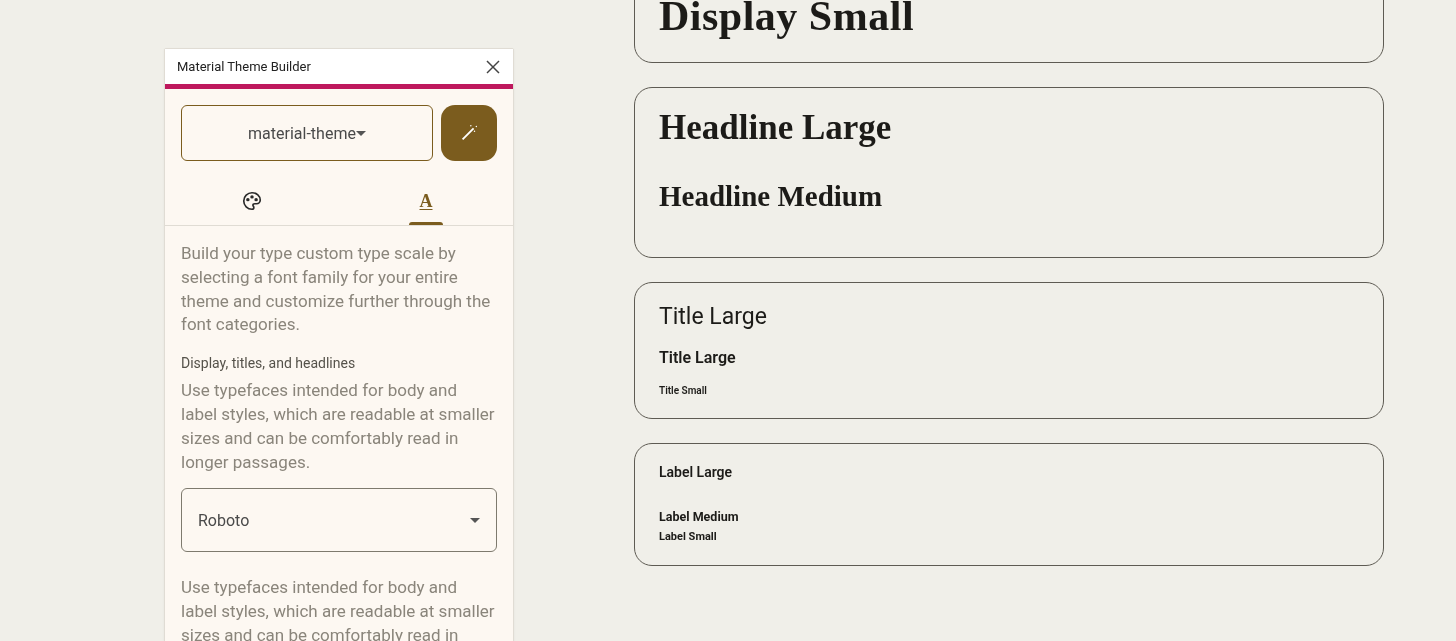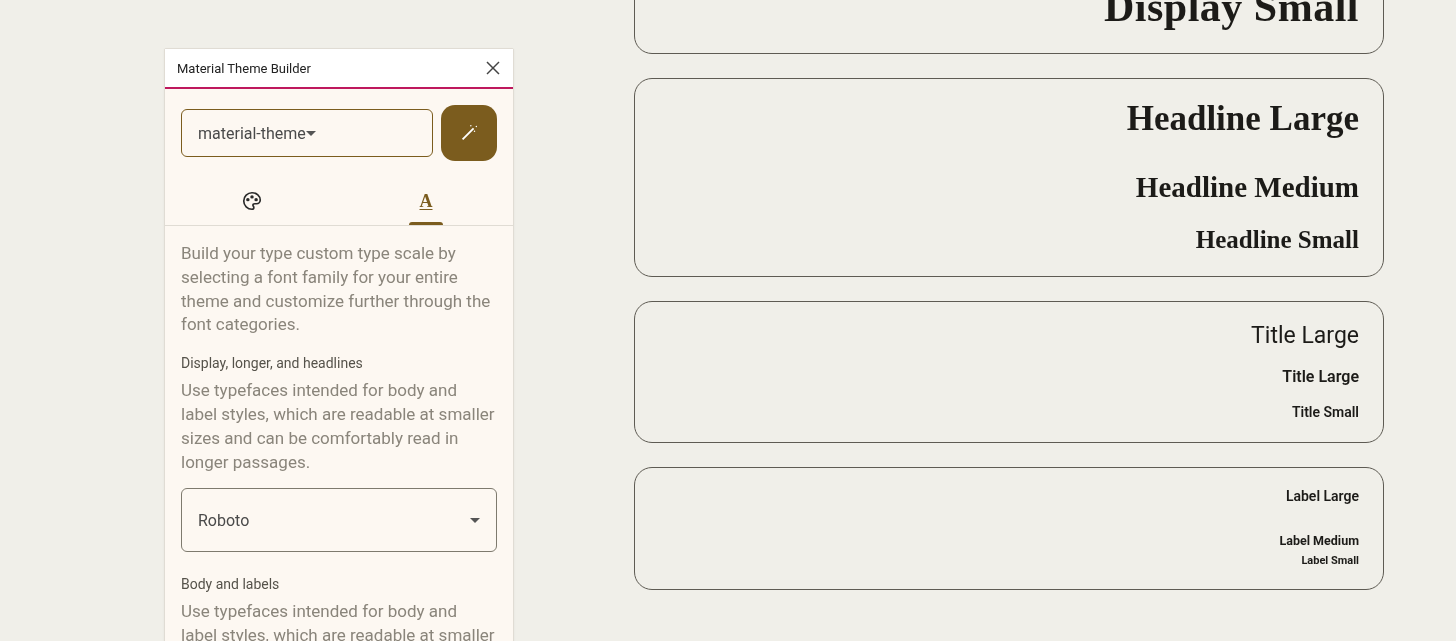--- a/index.html
+++ b/index.html
@@ -24,42 +24,42 @@
     box-shadow: 0 1px 3px rgba(0,0,0,0.05);
   }
 
   .panel-header {
     display: flex;
     align-items: center;
     justify-content: space-between;
     height: 40px;
     padding: 0 12px;
     background: #ffffff;
-    border-bottom: 2px solid #be185d;
+    border-bottom: 5px solid #be185d;
     font-size: 13px;
     color: #222;
   }
 
   .close-icon { width: 16px; height: 16px; cursor: pointer; color:#444;}
 
   .panel-top {
     display: flex;
     gap: 8px;
     padding: 16px;
     align-items: center;
   }
 
   .theme-select {
     flex: 1;
-    height: 48px;
+    height: 56px;
     border: 1px solid #7b5c1e;
     border-radius: 6px;
     display: flex;
     align-items: center;
-    justify-content: flex-start;
+    justify-content: center;
     padding: 0 16px;
     color: #4a4a4a;
     font-size: 16px;
     cursor: pointer;
   }
 
   .arrow-down {
     width: 0; height: 0;
     border-left: 5px solid transparent;
     border-right: 5px solid transparent;
@@ -139,23 +139,22 @@
     color: #4a4a4a;
     font-size: 16px;
     cursor: pointer;
     margin-bottom: 24px;
   }
 
   
   .preview {
     position: absolute;
     left: 634px;
-    top: 4px;
+    top: 13px;
     width: 750px;
-    text-align: right;
   }
 
   .card {
     border: 1px solid #5e5b53;
     border-radius: 18px;
     padding: 20px 24px 22px 24px;
     margin-bottom: 24px;
     background: #f0efe9;
   }
   .card.first { padding-top: 0; margin-top:-10px; border-top-left-radius:0; border-top-right-radius:0; border-top:none; padding-top:4px;}
@@ -181,21 +180,21 @@
   .headline-medium {
     font-family: Georgia, serif; font-weight: 800;
     font-size: 29px; color:#1c1b18; margin-bottom: 22px;
   }
   .headline-small {
     font-family: Georgia, serif; font-weight: 800;
     font-size: 25px; color:#1c1b18;
   }
   .title-large { font-size: 23px; color:#1c1b18; font-weight: 400; margin-bottom: 18px;}
   .title-medium { font-size: 16px; color:#1c1b18; font-weight: 600; margin-bottom: 18px;}
-  .title-small { font-size: 14px; color:#1c1b18; font-weight: 600;}
+  .title-small { font-size: 10px; color:#1c1b18; font-weight: 600;}
   .label-large { font-size: 14px; color:#1c1b18; font-weight: 600; margin-bottom: 29px;}
   .label-medium { font-size: 12.5px; color:#1c1b18; font-weight: 700; margin-bottom: 6px;}
   .label-small { font-size: 11px; color:#1c1b18; font-weight: 700;}
 
 </style>
 </head>
 <body>
 
 <div class="panel">
   <div class="panel-header">
@@ -234,48 +233,46 @@
     </div>
     <div class="tab active">
       <span class="font-label">A</span>
     </div>
   </div>
 
   <div class="panel-body">
     <p class="intro-text">Build your type custom type scale by selecting a font family for your entire theme and customize further through the font categories.</p>
 
     <div>
-      <p class="section-title">Display, longer, and headlines</p>
+      <p class="section-title">Display, titles, and headlines</p>
       <p class="section-desc">Use typefaces intended for body and label styles, which are readable at smaller sizes and can be comfortably read in longer passages.</p>
       <div class="font-select">
         <span>Roboto</span>
         <span class="arrow-down"></span>
       </div>
     </div>
 
     <div>
-      <p class="section-title">Body and labels</p>
       <p class="section-desc">Use typefaces intended for body and label styles, which are readable at smaller sizes and can be comfortably read in longer passages.</p>
       <div class="font-select">
         <span>Roboto</span>
         <span class="arrow-down"></span>
       </div>
     </div>
   </div>
 </div>
 
 <div class="preview">
   <div class="card first">
     <div class="display-small">Display Small</div>
   </div>
 
   <div class="card">
     <div class="headline-large">Headline Large</div>
     <div class="headline-medium">Headline Medium</div>
-    <div class="headline-small">Headline Small</div>
   </div>
 
   <div class="card">
     <div class="title-large">Title Large</div>
     <div class="title-medium">Title Large</div>
     <div class="title-small">Title Small</div>
   </div>
 
   <div class="card">
     <div class="label-large">Label Large</div>

